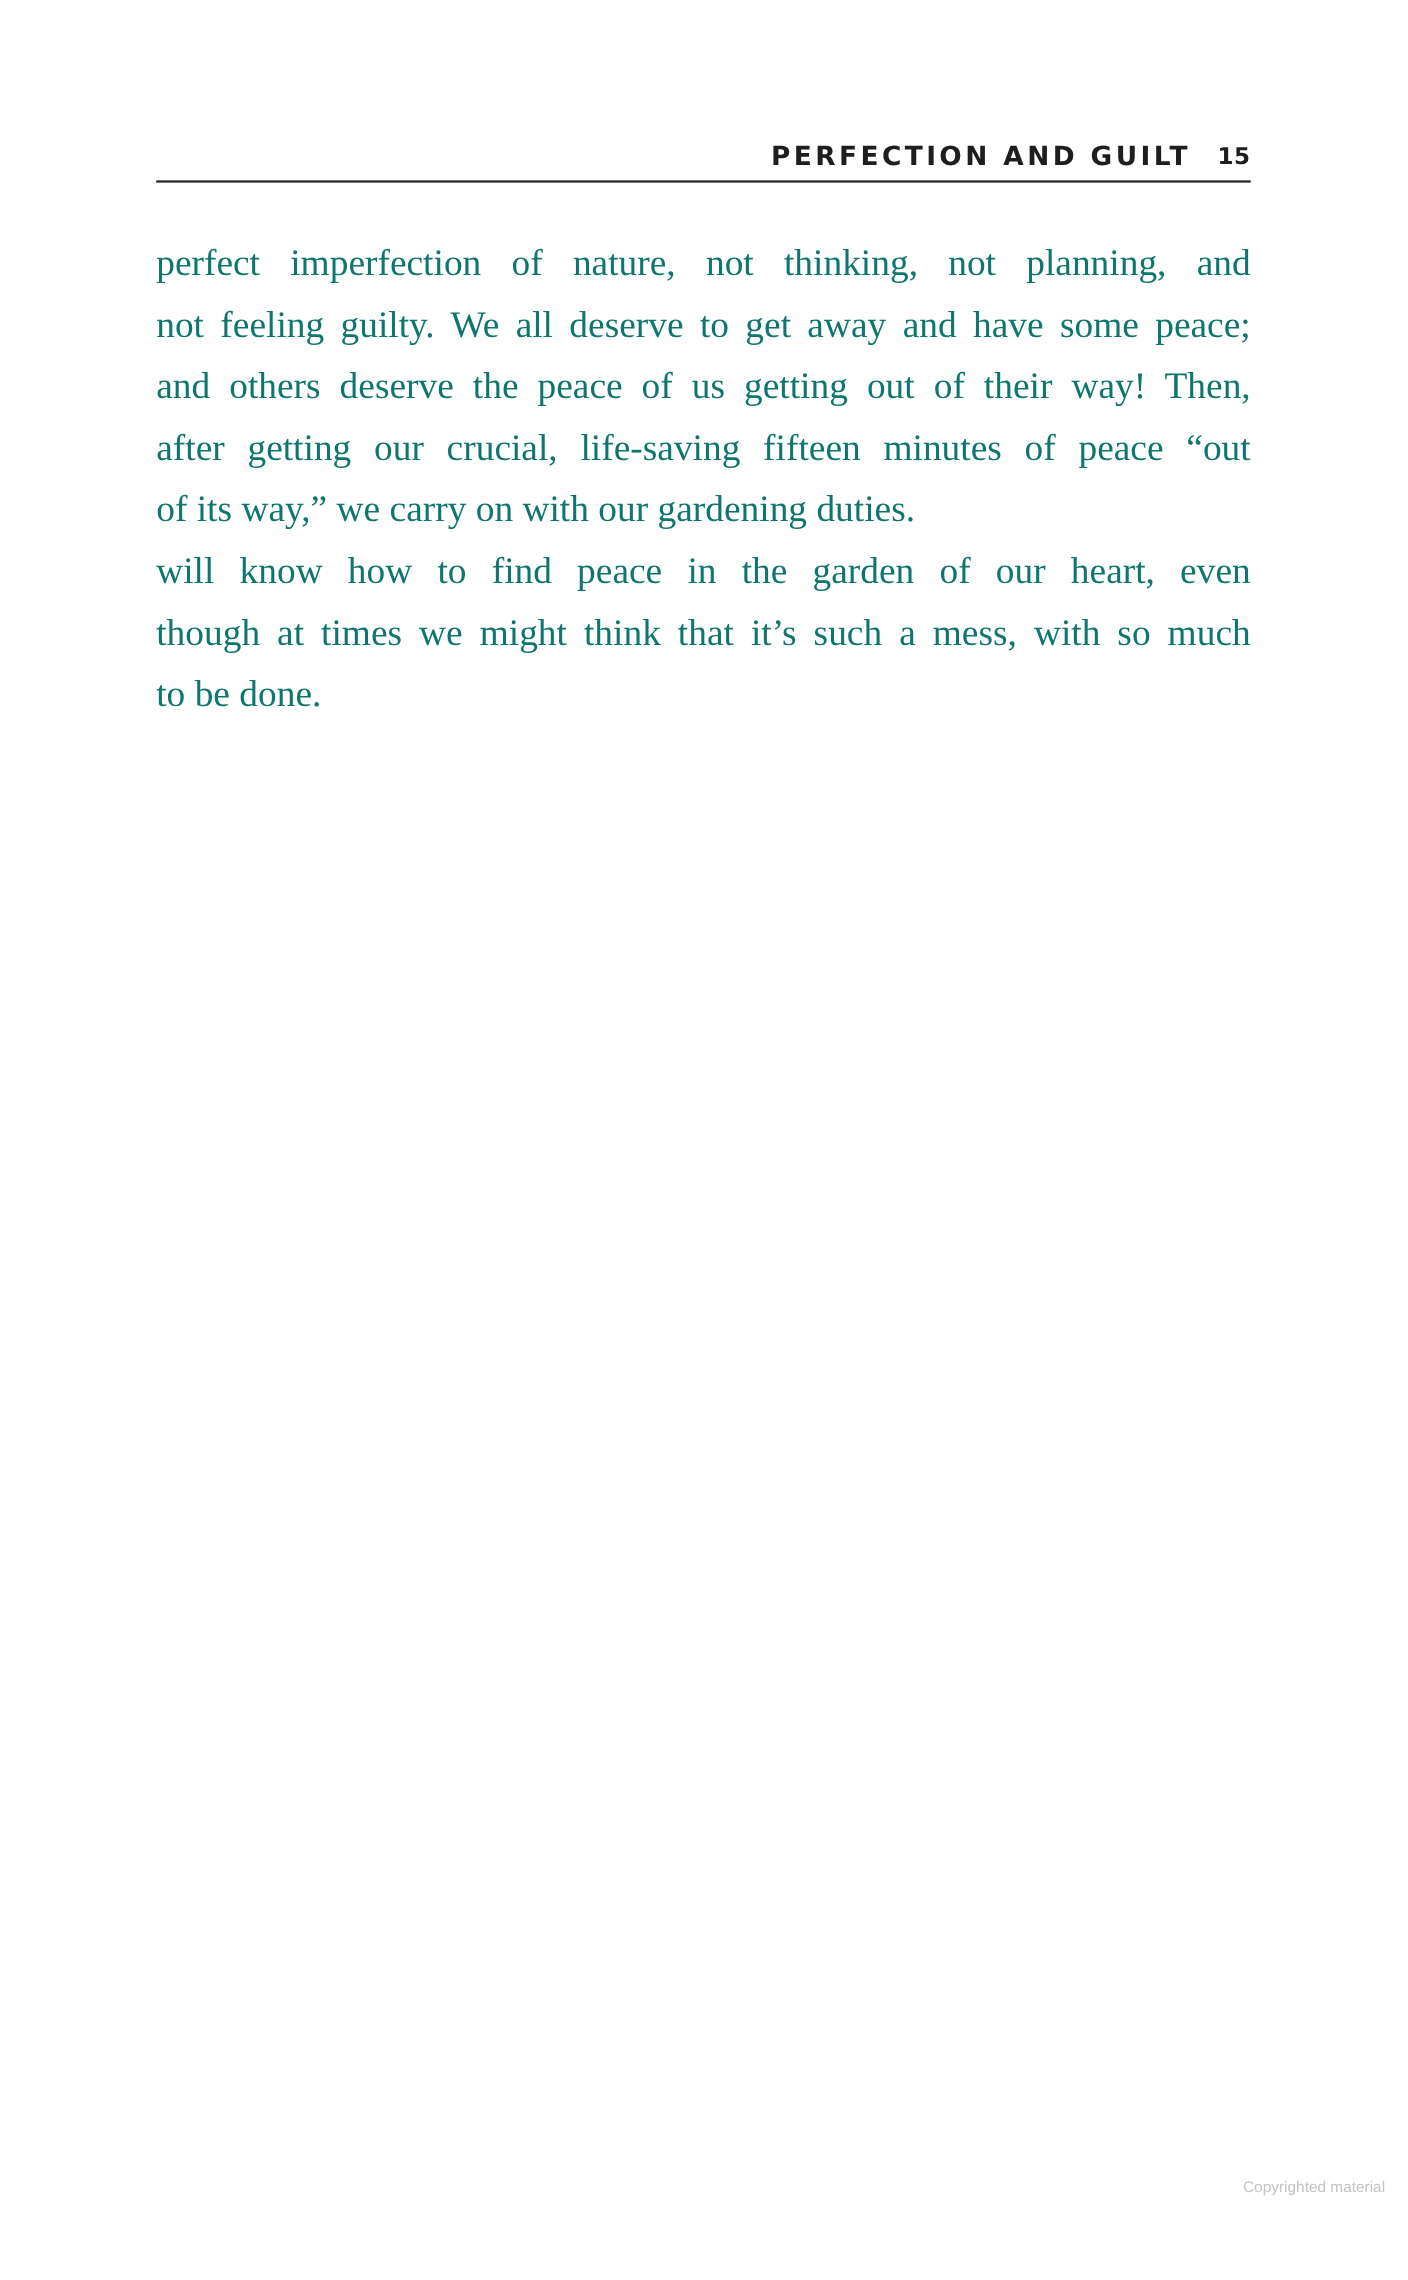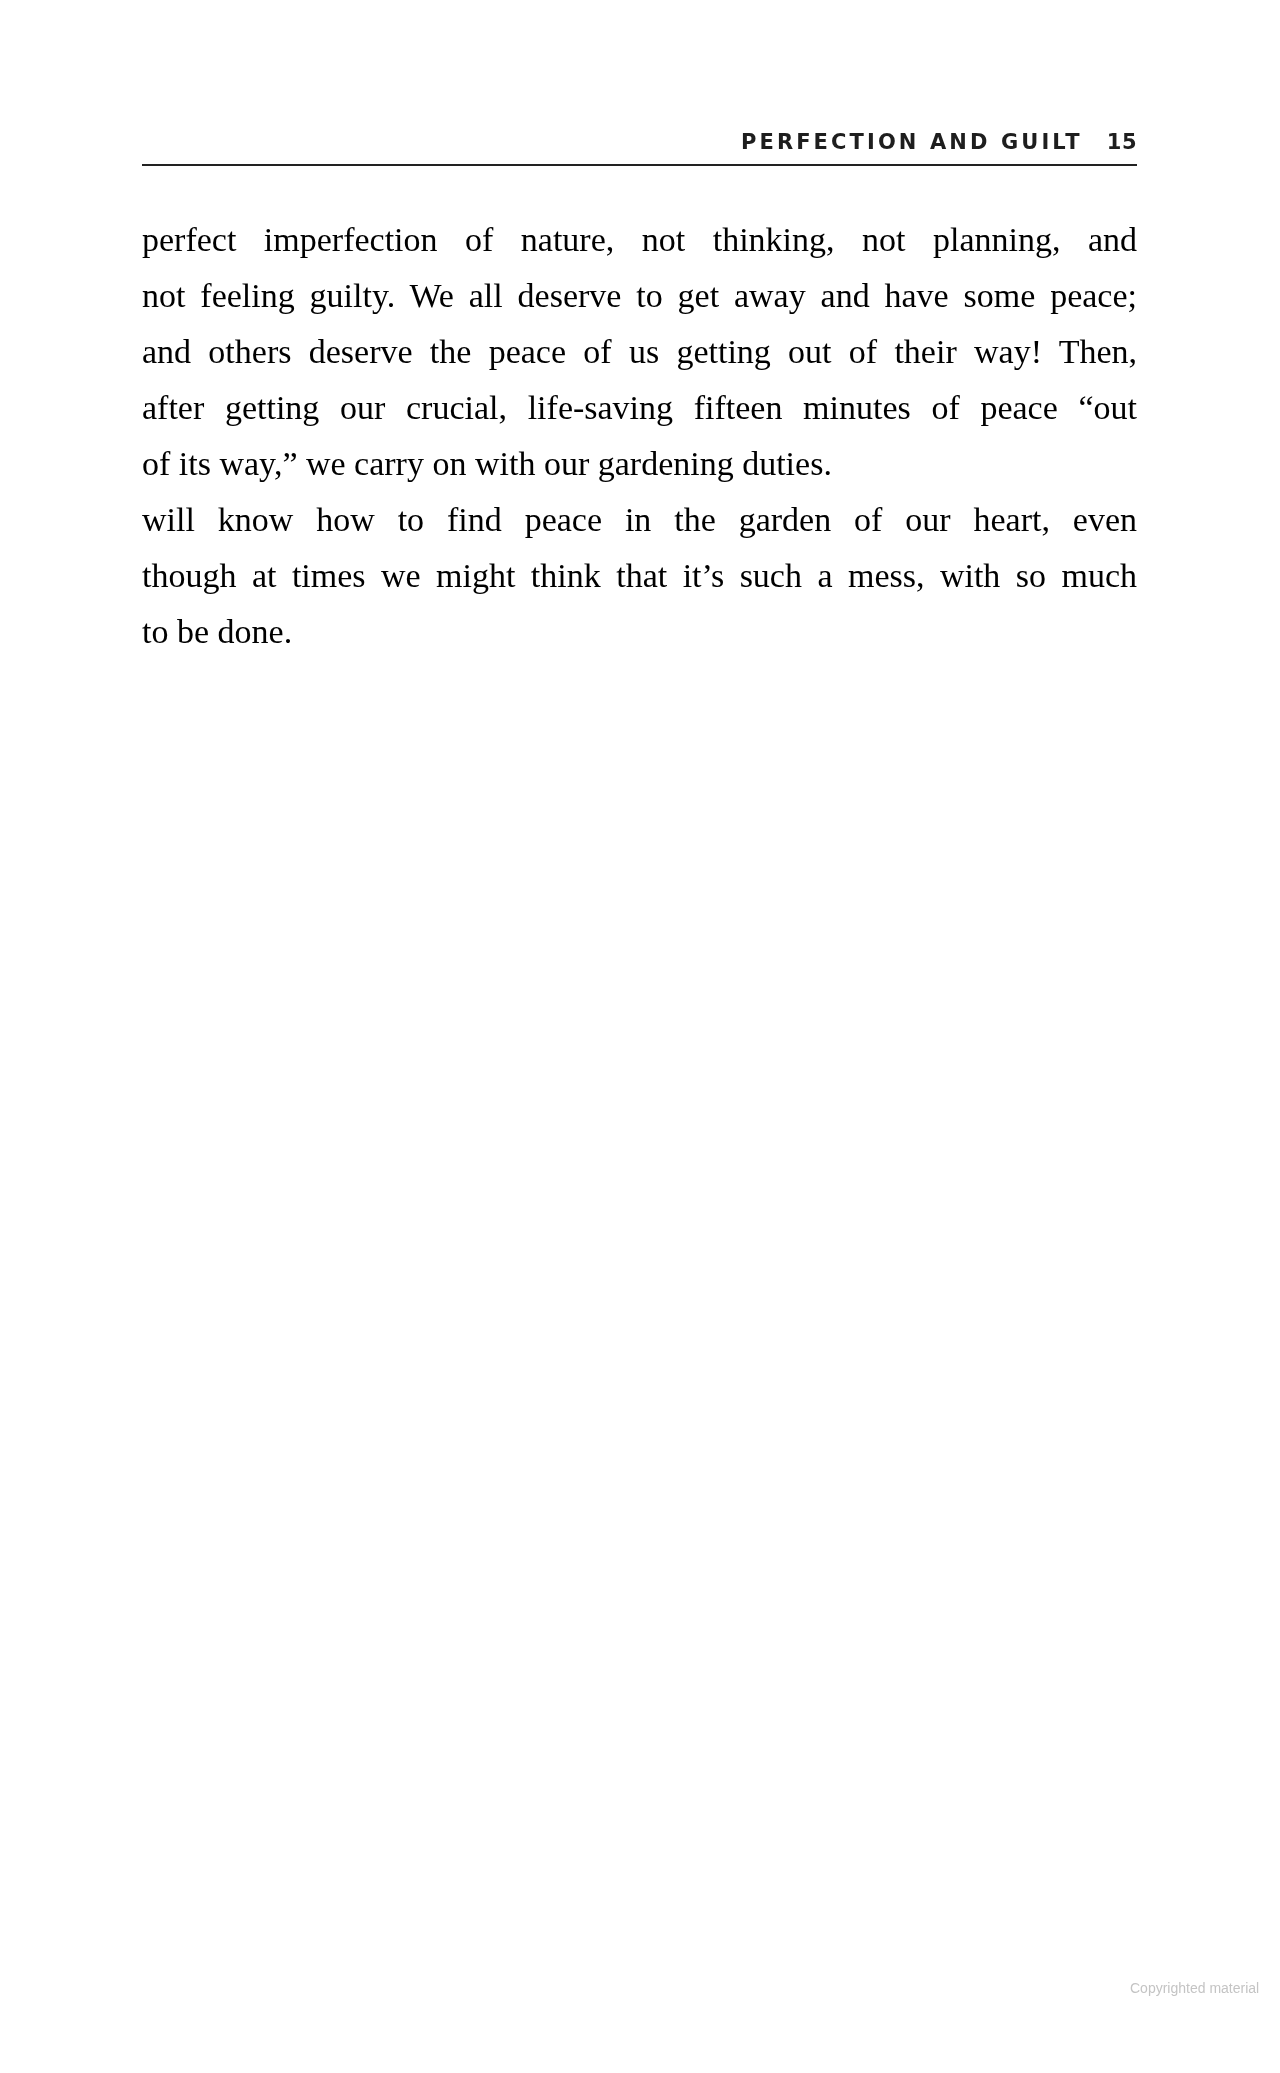--- a/index.html
+++ b/index.html
@@ -28,21 +28,21 @@
       width: 995px;
       height: 32px;
       display: flex;
       justify-content: flex-end;
       align-items: center;
       font-family: "DejaVu Sans", sans-serif;
       font-weight: bold;
       color: #1e1e1e;
     }
     .running-head .title {
-      font-size: 21px;
+      font-size: 24px;
       letter-spacing: 3.1px;
       margin-right: 24px;
     }
     .running-head .folio {
       font-size: 21px;
       letter-spacing: 0.5px;
     }
     .head-rule {
       position: absolute;
       left: 142px;
@@ -52,21 +52,21 @@
       background: #222222;
     }
     .body-text {
       position: absolute;
       left: 142px;
       top: 212px;
       width: 995px;
       font-family: "Liberation Serif", "DejaVu Serif", serif;
       font-size: 34px;
       line-height: 56px;
-      color: #000000;
+      color: #0f766e;
     }
     .line {
       display: block;
       height: 56px;
       white-space: nowrap;
       text-align: justify;
       text-align-last: justify;
       word-spacing: 0;
     }
     .line.last {

